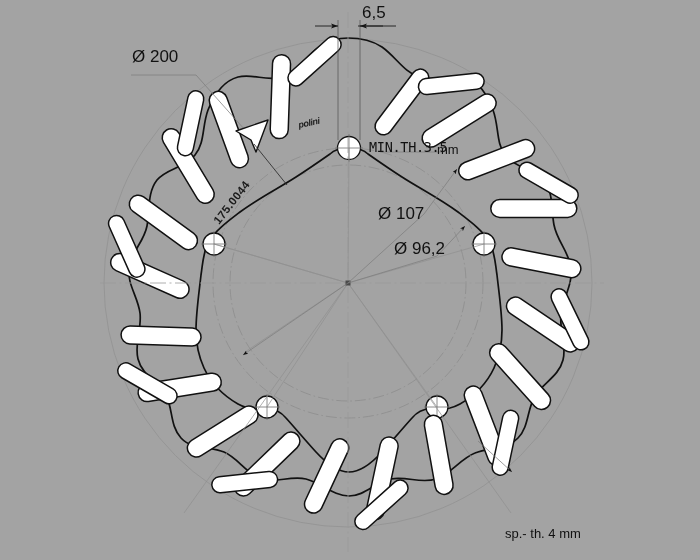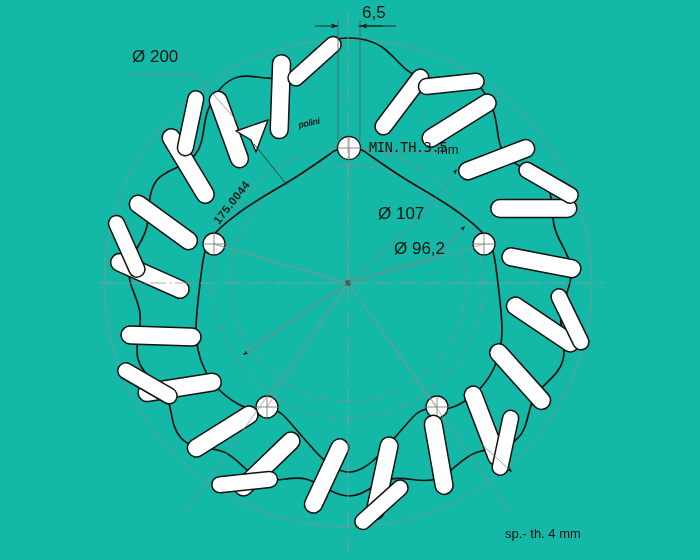--- a/index.html
+++ b/index.html
@@ -10,21 +10,21 @@
   body {
     width: 700px;
     height: 560px;
     overflow: hidden;
     font-family: "Liberation Sans", sans-serif;
   }
   #sheet {
     position: relative;
     width: 700px;
     height: 560px;
-    background: #14b8a6;
+    background: #a3a3a3;
   }
   svg.drawing {
     position: absolute;
     top: 0;
     left: 0;
     width: 700px;
     height: 560px;
     display: block;
   }
   

